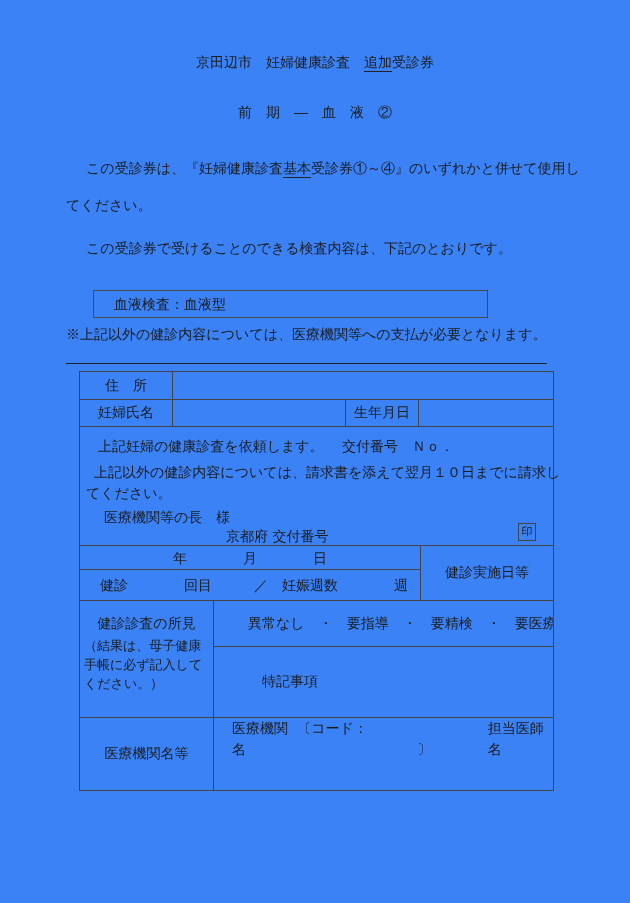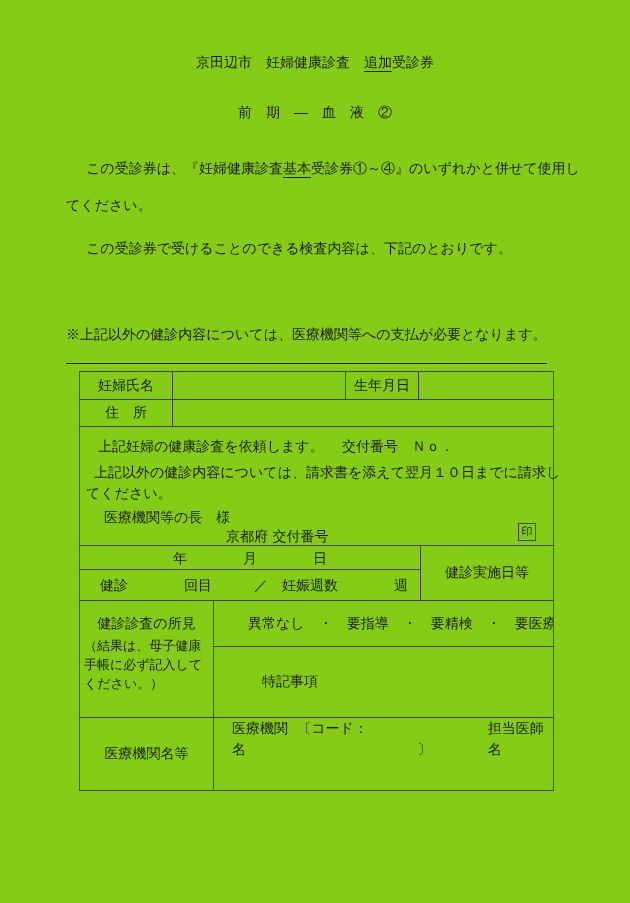--- a/index.html
+++ b/index.html
@@ -4,21 +4,21 @@
 <style>
   html,body{margin:0;padding:0;}
   body{
     background:#fbfbfa;
     font-family:"DejaVu Serif","Liberation Serif",serif;
     color:#1c1c1c;
   }
   .page{
     position:relative;
     width:630px;height:903px;
-    background:#84cc16;
+    background:#3b82f6;
     font-size:14px;
     overflow:hidden;
   }
   .abs{position:absolute;white-space:nowrap;}
   .center{position:absolute;left:0;width:630px;text-align:center;white-space:nowrap;}
   .u{border-bottom:1px solid #222;padding-bottom:1px;}
   .note-line{border-bottom:1px solid #222;padding-bottom:19px;}
   
   .exam-box{
     position:absolute;left:93px;top:290px;width:395px;height:28px;
@@ -87,34 +87,37 @@
 
   <div class="center" style="top:104px;">前　期　―　血　液　②</div>
 
   <div class="abs" style="left:66px;top:160px;text-indent:20px;">
     <span>この受診券は、『妊婦健康診査</span><span class="u">基本</span><span>受診券①～④』のいずれかと併せて使用し</span>
   </div>
   <div class="abs" style="left:66px;top:197px;">てください。</div>
 
   <div class="abs" style="left:66px;top:240px;text-indent:20px;">この受診券で受けることのできる検査内容は、下記のとおりです。</div>
 
+  <div class="exam-box">
+    <span>血液検査：血液型</span>
+  </div>
 
   <div class="abs note-line" style="left:66px;top:326px;">※上記以外の健診内容については、医療機関等への支払が必要となります。</div>
 
   <div class="doc-table">
 
     <div class="row h27">
-      <div class="cell w92 label-cell">妊婦氏名</div>
-      <div class="cell w173"></div>
-      <div class="cell w73 label-cell">生年月日</div>
+      <div class="cell w92 label-cell">住　所</div>
       <div class="cell grow"></div>
     </div>
 
     <div class="row h27">
-      <div class="cell w92 label-cell">住　所</div>
+      <div class="cell w92 label-cell">妊婦氏名</div>
+      <div class="cell w173"></div>
+      <div class="cell w73 label-cell">生年月日</div>
       <div class="cell grow"></div>
     </div>
 
     <div class="row">
       <div class="cell grow req-cell">
         <div class="abs" style="left:18px;top:11px;">上記妊婦の健康診査を依頼します。</div>
         <div class="abs" style="left:262px;top:11px;">交付番号　Ｎｏ．</div>
         <div class="abs" style="left:14px;top:37px;">上記以外の健診内容については、請求書を添えて翌月１０日までに請求し</div>
         <div class="abs" style="left:6px;top:58px;">てください。</div>
         <div class="abs" style="left:24px;top:82px;">医療機関等の長　様</div>

